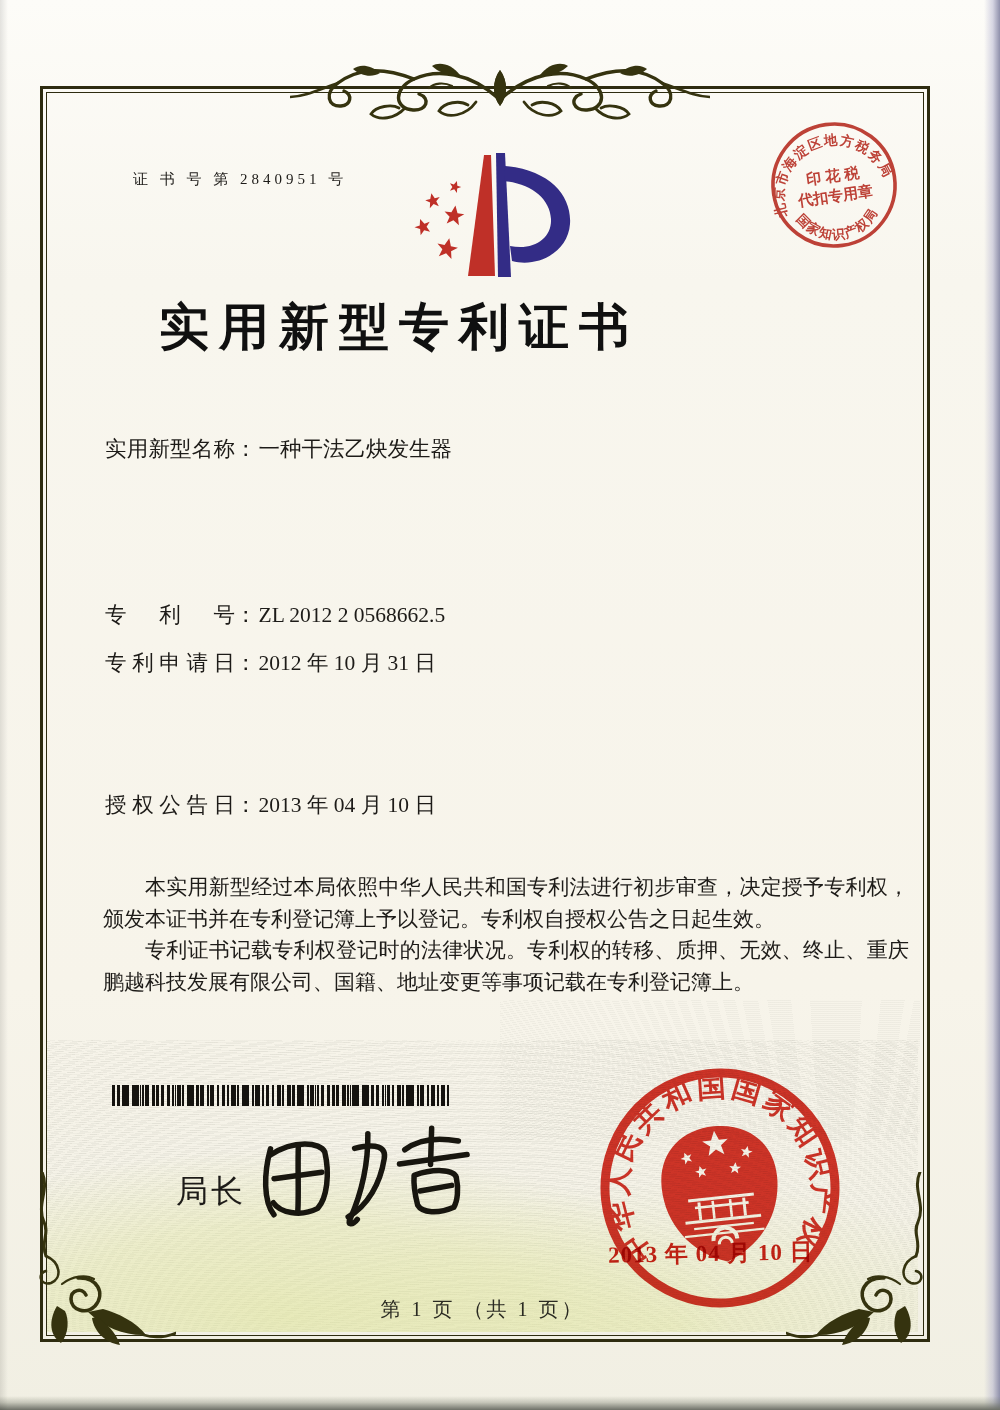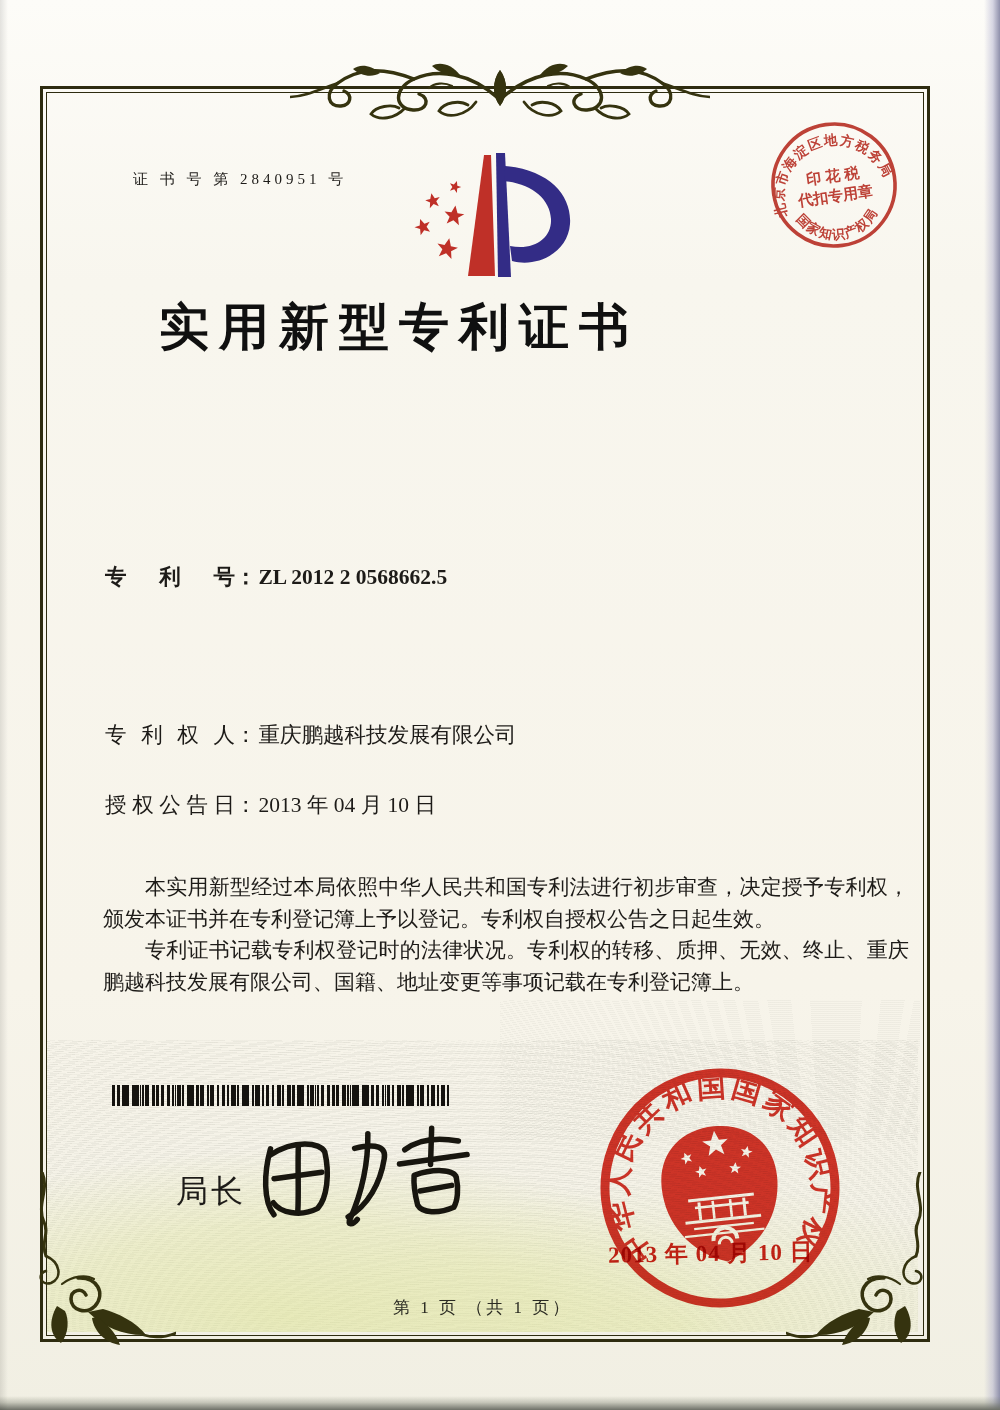--- a/index.html
+++ b/index.html
@@ -36,21 +36,21 @@
   
   .cert-no{position:absolute;left:85px;top:170px;font-size:15px;letter-spacing:4px;margin-left:48px;}
   .title{position:absolute;left:0;top:294px;width:798px;text-align:center;
     font-size:50px;font-weight:bold;letter-spacing:10px;color:#101010;}
   .field{position:absolute;left:105px;font-size:21.5px;white-space:nowrap;}
   .flabel{display:inline-block;width:130px;text-align:justify;text-align-last:justify;vertical-align:bottom;}
   .fvalue{padding-left:2px;}
   .paras{position:absolute;left:103px;top:836px;width:806px;font-size:21px;line-height:31.6px;text-align:justify;margin-top:36px;}
   .paras p{margin:0;text-indent:2em;}
   .director{position:absolute;left:176px;top:1170px;font-size:32px;letter-spacing:3px;}
-  .footer{position:absolute;left:0;top:1296px;width:965px;text-align:center;font-size:17px;letter-spacing:3px;color:#2a2a22;}
+  .footer{position:absolute;left:0;top:1296px;width:965px;text-align:center;font-size:20px;letter-spacing:3px;color:#2a2a22;}
   .barcode{position:absolute;left:112px;top:1085px;width:338px;height:21px;
     background:
       repeating-linear-gradient(90deg,#15130f 0 2px,transparent 2px 5px),
       repeating-linear-gradient(90deg,#15130f 0 3px,transparent 3px 11px),
       repeating-linear-gradient(90deg,#15130f 0 1px,transparent 1px 7px);}
   .signature{position:absolute;left:238px;top:1110px;transform:rotate(-3deg);}
   
   .tax-stamp{position:absolute;left:764px;top:115px;transform:rotate(-8deg);opacity:.88;}
   .tax-stamp text{font-family:"Liberation Sans","DejaVu Sans",sans-serif;font-weight:bold;}
   .big-seal{position:absolute;left:594px;top:1062px;transform:rotate(-6deg);opacity:.93;mix-blend-mode:multiply;}
@@ -141,25 +141,28 @@
       <text font-size="13" fill="#b5291e" letter-spacing="1">
         <textPath href="#taxBot" startOffset="4">国家知识产权局</textPath>
       </text>
       <text x="0" y="-4" text-anchor="middle" font-size="15" fill="#b5291e">印 花 税</text>
       <text x="0" y="16" text-anchor="middle" font-size="15" fill="#b5291e">代扣专用章</text>
     </g>
   </svg>
 
   <div class="title">实用新型专利证书</div>
 
-  <div class="field" style="top:562px;font-weight:bold;">
+  <div class="field" style="top:434px;">
+    <span class="flabel">实用新型名称</span><span>：</span><span class="fvalue">一种干法乙炔发生器</span>
+  </div>
+  <div class="field" style="top:600px;">
     <span class="flabel">专利号</span><span>：</span><span class="fvalue">ZL 2012 2 0568662.5</span>
   </div>
-  <div class="field" style="top:720px;">
-    <span class="flabel">专利权人</span><span>：</span><span class="fvalue">重庆鹏越科技发展有限公司</span>
+  <div class="field" style="top:648px;">
+    <span class="flabel">专利申请日</span><span>：</span><span class="fvalue">2012 年 10 月 31 日</span>
   </div>
   <div class="field" style="top:790px;">
     <span class="flabel">授权公告日</span><span>：</span><span class="fvalue">2013 年 04 月 10 日</span>
   </div>
 
   <div class="paras">
     <p>本实用新型经过本局依照中华人民共和国专利法进行初步审查，决定授予专利权，颁发本证书并在专利登记簿上予以登记。专利权自授权公告之日起生效。</p>
     <p>专利证书记载专利权登记时的法律状况。专利权的转移、质押、无效、终止、重庆鹏越科技发展有限公司、国籍、地址变更等事项记载在专利登记簿上。</p>
   </div>
 

